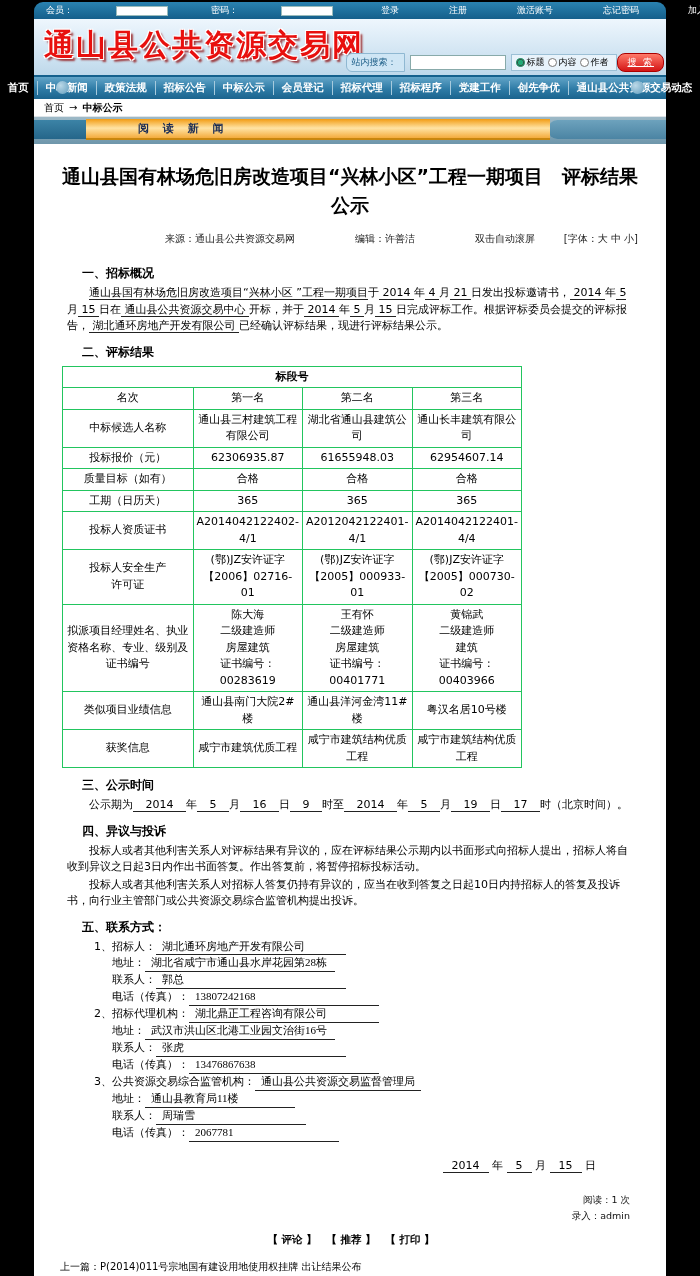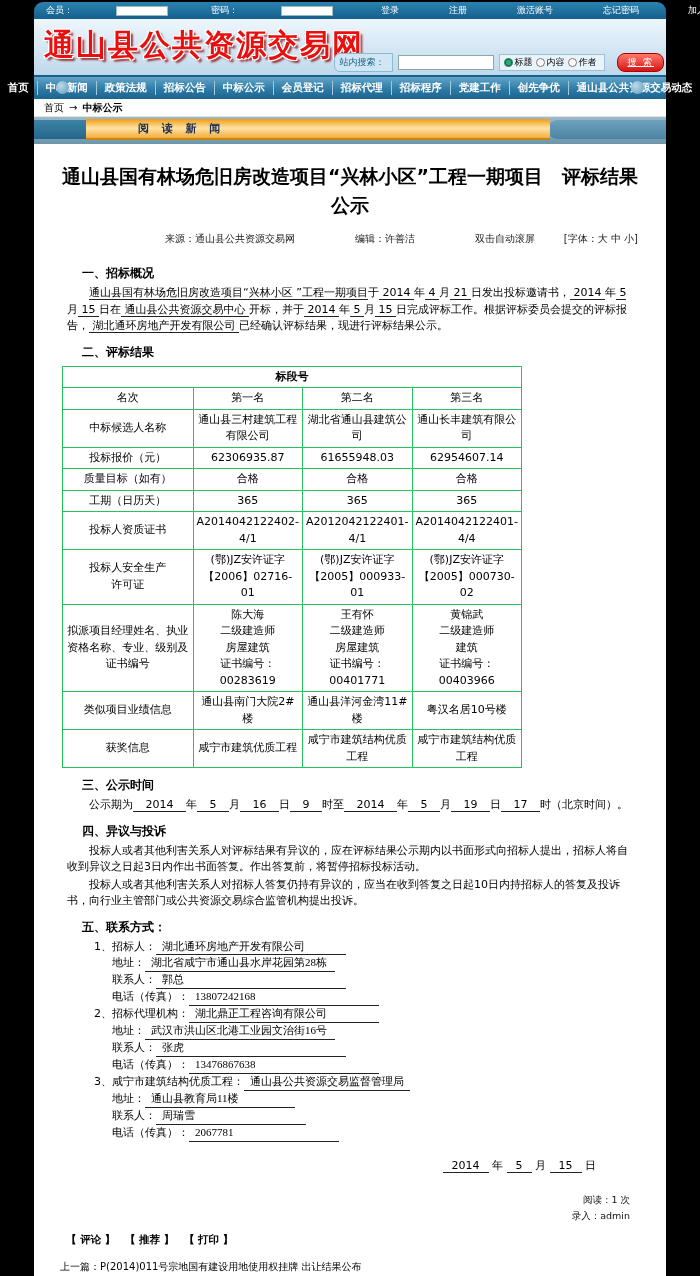--- a/index.html
+++ b/index.html
@@ -34,40 +34,40 @@
     text-shadow:-1px -1px 0 #fff,1px -1px 0 #fff,-1px 1px 0 #fff,1px 1px 0 #fff,3px 3px 2px rgba(140,0,0,.75);
   }
   .searchbar { position:absolute; right:2px; bottom:3px; display:flex; align-items:center; font-size:9px; }
   .search-label { background:#cfe6f5; border:1px solid #8fb8d2; color:#1a5c86; padding:2px 8px 2px 4px; border-radius:6px 0 0 6px; }
   .searchbar input[type=text] { width:96px; height:15px; border:1px solid #8aa; margin:0 5px; }
   .scope { display:flex; align-items:center; border:1px solid #9cc0d6; background:#e8f3fb; padding:1px 4px; }
   .scope label { display:flex; align-items:center; margin-right:4px; }
   .scope input { width:9px; height:9px; margin-right:1px; accent-color:#2a7; }
   .search-btn {
     background:linear-gradient(#ff7a6a,#d41515); color:#fff; border:1px solid #a00;
-    border-radius:8px; font-size:9px; padding:2px 9px; margin-left:12px; letter-spacing:2px; cursor:pointer;text-decoration:underline;
+    border-radius:8px; font-size:9px; padding:2px 9px; margin-left:0; letter-spacing:2px; cursor:pointer;text-decoration:underline;
   }
 
   
   .nav {
     height:22px; background:linear-gradient(#63a5c8,#2e7ba6 55%,#1b648e);
     display:flex; align-items:center; justify-content:center;
     color:#fff; font-size:10.5px; font-weight:bold; position:relative;
   }
   .nav-item { padding:0 8px; cursor:pointer; white-space:nowrap; }
   .nav-item + .nav-item { border-left:1px solid #a6cadd; }
   .nav-orn { width:13px; height:13px; border-radius:50%; background:radial-gradient(circle at 35% 35%, #bcd9e8, #5f9cbd); position:absolute; top:4px; }
   .nav-orn.l { left:22px; } .nav-orn.r { right:22px; }
 
   
   .crumbs { background:#fff; height:18px; display:flex; align-items:center; font-size:10px; padding-left:10px; gap:5px; border-bottom:1px solid #dfe5e9; }
   .crumbs .cur { font-weight:bold; }
 
   
-  .band { height:27px; background:linear-gradient(#9db9c7,#6e96ab); position:relative;font-family:Liberation Serif, serif; }
+  .band { height:27px; background:linear-gradient(#9db9c7,#6e96ab); position:relative; }
   .band .tab { position:absolute; left:0; top:3px; width:98px; height:19px; background:linear-gradient(#3c83a6,#25668a); border-radius:0 12px 12px 0; }
   .band .cap { position:absolute; right:0; top:3px; width:118px; height:19px; background:linear-gradient(#6da2bd,#4b84a3); border-radius:12px 0 0 12px; }
   .band .bar {
     position:absolute; left:52px; top:2px; right:116px; height:21px;
     background:linear-gradient(#f29c14,#ffe3a4 48%,#f4ab3c);
     border-bottom:2px solid #c8860e;
     display:flex; align-items:center; padding-left:52px;
     font-weight:bold; color:#1c2d55; font-size:11px; letter-spacing:5px; z-index:2;
   }
 
@@ -87,21 +87,21 @@
   table.result td.lbl { width:132px; }
   .pre { white-space:pre-line; }
 
   .cline { padding-left:34px; line-height:1.45; }
   .cline.sub { padding-left:52px;font-family:Liberation Serif, serif; }
   .uv { display:inline-block; border-bottom:1px solid #222; min-width:190px; padding:0 6px; }
   .uv.short { min-width:150px; }
 
   .date-line { text-align:right; padding-right:44px; margin-top:16px; }
   .stats { text-align:right; font-size:9.5px; line-height:1.65; margin-top:18px; padding-right:10px; color:#111; }
-  .actions { text-align:left; font-size:10.5px; font-weight:bold; margin:8px 0 12px; padding-right:4px; }
+  .actions { text-align:center; font-size:10.5px; font-weight:bold; margin:8px 0 12px; padding-right:4px; }
   .actions span { margin-left:6px; cursor:pointer; }
   .pn { font-size:10px; line-height:1.5; }
   .a-spacer { height:26px; }
 </style>
 </head>
 <body>
 
 <div class="page">
 
   <div class="topbar">
@@ -279,21 +279,21 @@
 
     <div class="sec-h">五、联系方式：</div>
     <div class="cline"><span>1、</span><span>招标人：</span><span class="uv">湖北通环房地产开发有限公司</span></div>
     <div class="cline sub"><span>地址：</span><span class="uv">湖北省咸宁市通山县水岸花园第28栋</span></div>
     <div class="cline sub"><span>联系人：</span><span class="uv">郭总</span></div>
     <div class="cline sub"><span>电话（传真）：</span><span class="uv">13807242168</span></div>
     <div class="cline"><span>2、</span><span>招标代理机构：</span><span class="uv">湖北鼎正工程咨询有限公司</span></div>
     <div class="cline sub"><span>地址：</span><span class="uv">武汉市洪山区北港工业园文治街16号</span></div>
     <div class="cline sub"><span>联系人：</span><span class="uv">张虎</span></div>
     <div class="cline sub"><span>电话（传真）：</span><span class="uv">13476867638</span></div>
-    <div class="cline"><span>3、</span><span>咸宁市建筑结构优质工程：</span><span class="uv short">通山县公共资源交易监督管理局</span></div>
+    <div class="cline"><span>3、</span><span>公共资源交易综合监管机构：</span><span class="uv short">通山县公共资源交易监督管理局</span></div>
     <div class="cline sub"><span>地址：</span><span class="uv short">通山县教育局11楼</span></div>
     <div class="cline sub"><span>联系人：</span><span class="uv short">周瑞雪</span></div>
     <div class="cline sub"><span>电话（传真）：</span><span class="uv short">2067781</span></div>
 
     <div class="date-line rich rich-pad"><span class="u">2014</span><span> 年 </span><span class="u">5</span><span> 月 </span><span class="u">15</span><span> 日</span></div>
 
     <div class="stats">
       <div>阅读：1 次</div>
       <div>录入：admin</div>
     </div>

